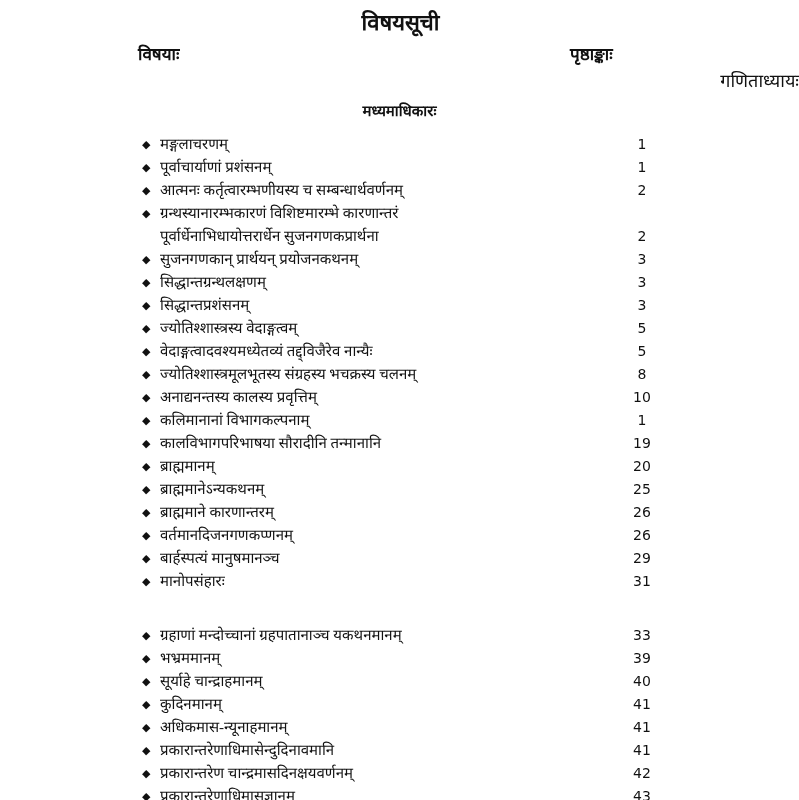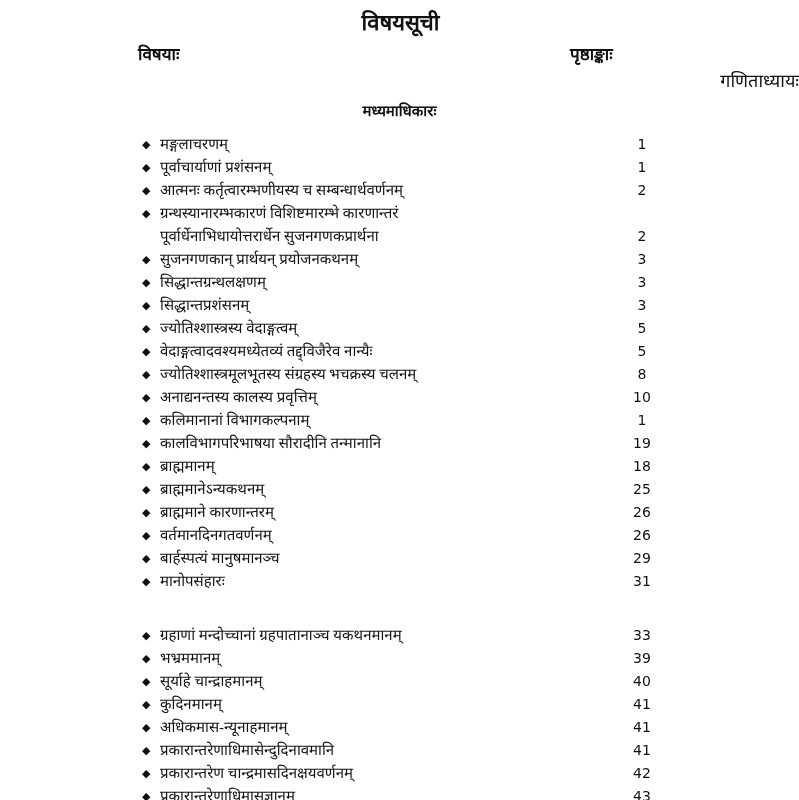--- a/index.html
+++ b/index.html
@@ -142,35 +142,35 @@
         <span class="page-num">1</span>
       </div>
       <div class="entry">
         <span class="bullet">◆</span>
         <span class="entry-text">कालविभागपरिभाषया सौरादीनि तन्मानानि</span>
         <span class="page-num">19</span>
       </div>
       <div class="entry">
         <span class="bullet">◆</span>
         <span class="entry-text">ब्राह्ममानम्</span>
-        <span class="page-num">18</span>
+        <span class="page-num">20</span>
       </div>
       <div class="entry">
         <span class="bullet">◆</span>
         <span class="entry-text">ब्राह्ममानेऽन्यकथनम्</span>
         <span class="page-num">25</span>
       </div>
       <div class="entry">
         <span class="bullet">◆</span>
         <span class="entry-text">ब्राह्ममाने कारणान्तरम्</span>
         <span class="page-num">26</span>
       </div>
       <div class="entry">
         <span class="bullet">◆</span>
-        <span class="entry-text">वर्तमानदिनगतवर्णनम्</span>
+        <span class="entry-text">वर्तमानदिजनगणकप्णनम्</span>
         <span class="page-num">26</span>
       </div>
       <div class="entry">
         <span class="bullet">◆</span>
         <span class="entry-text">बार्हस्पत्यं मानुषमानञ्च</span>
         <span class="page-num">29</span>
       </div>
       <div class="entry">
         <span class="bullet">◆</span>
         <span class="entry-text">मानोपसंहारः</span>

